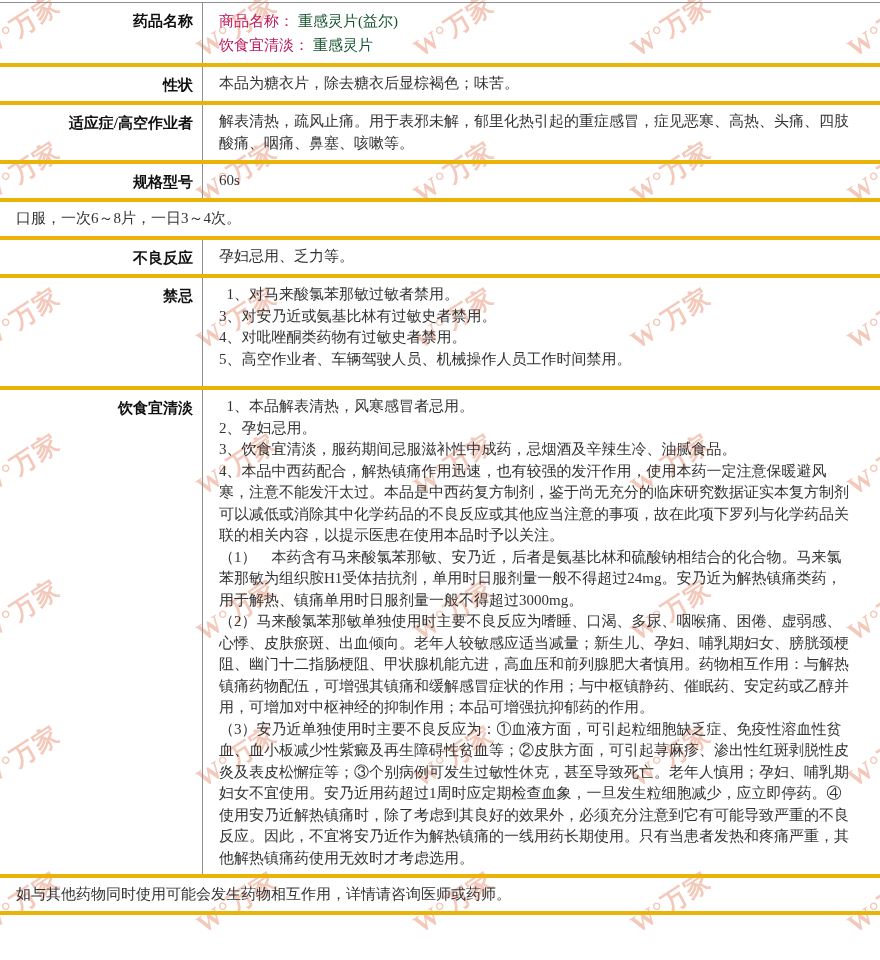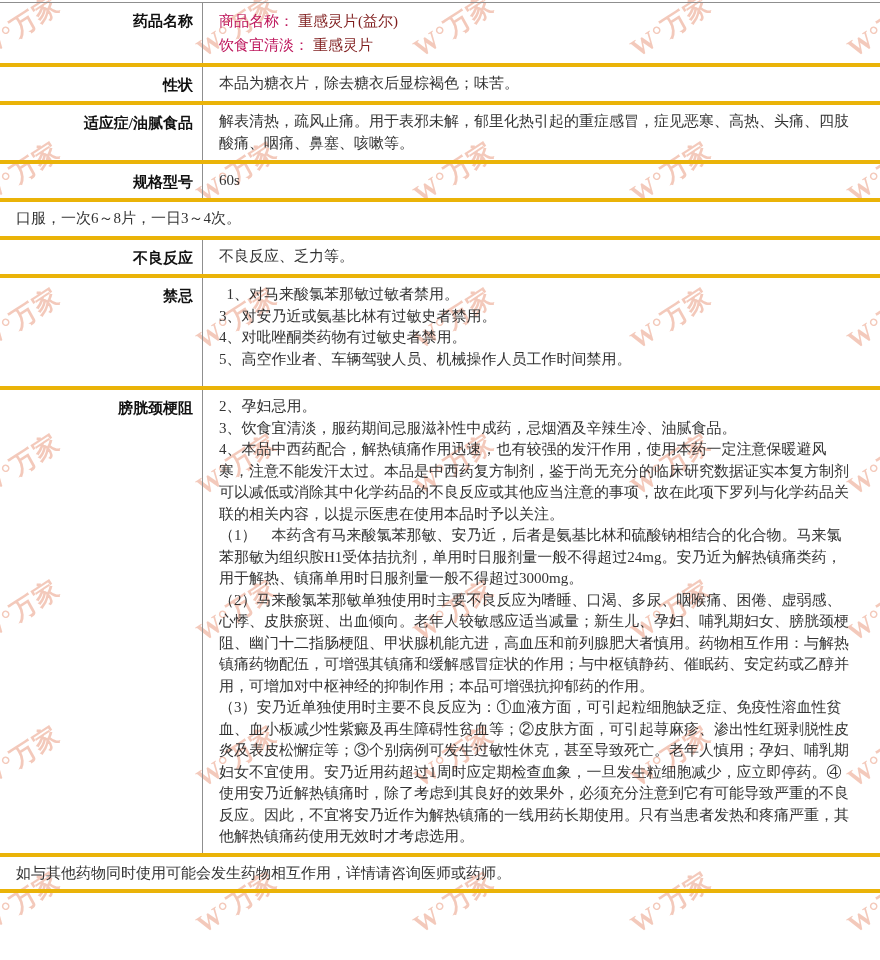--- a/index.html
+++ b/index.html
@@ -23,21 +23,21 @@
     text-align:right;padding:7px 9px 4px 38px;
     font-weight:bold;font-size:15px;line-height:23px;color:#111;
   }
   .content-cell{
     flex:1;box-sizing:border-box;padding:6px 26px 5px 16px;
     font-size:15px;line-height:21.5px;color:#333;
   }
   .content-cell p{margin:0;white-space:pre-wrap;}
   .kv{line-height:24px;}
   .kv .fkey{color:#be185d;margin-right:4px;}
-  .kv .fval{color:#7f1d1d;}
+  .kv .fval{color:#14532d;}
   .mh60{min-height:60px}.mh34{min-height:34px}.mh55{min-height:55px}.mh108{min-height:108px}.mh31{min-height:31px}
 </style>
 </head>
 <body>
 
 <div class="page">
 
   <div class="watermark-layer">
       <span class="wm" style="color: rgb(226, 116, 78); left: -25px; top: 10px;">W°万家</span>
       <span class="wm" style="color: rgb(226, 116, 78); left: 192px; top: 10px;">W°万家</span>
@@ -88,21 +88,21 @@
 
 
     <div class="row mh34">
       <div class="label-cell">性状</div>
       <div class="content-cell">
         <p>本品为糖衣片，除去糖衣后显棕褐色；味苦。</p>
       </div>
     </div>
 
     <div class="row mh55">
-      <div class="label-cell">适应症/油腻食品</div>
+      <div class="label-cell">适应症/高空作业者</div>
       <div class="content-cell">
         <p>解表清热，疏风止痛。用于表邪未解，郁里化热引起的重症感冒，症见恶寒、高热、头痛、四肢酸痛、咽痛、鼻塞、咳嗽等。</p>
       </div>
     </div>
 
     <div class="row mh34">
       <div class="label-cell">规格型号</div>
       <div class="content-cell">
         <p>60s</p>
       </div>
@@ -110,37 +110,38 @@
 
     <div class="row mh34">
       <div class="content-cell">
         <p>口服，一次6～8片，一日3～4次。</p>
       </div>
     </div>
 
     <div class="row mh34">
       <div class="label-cell">不良反应</div>
       <div class="content-cell">
-        <p>不良反应、乏力等。</p>
+        <p>孕妇忌用、乏力等。</p>
       </div>
     </div>
 
     <div class="row mh108">
       <div class="label-cell">禁忌</div>
       <div class="content-cell">
         <p>  1、对马来酸氯苯那敏过敏者禁用。</p>
         <p>3、对安乃近或氨基比林有过敏史者禁用。</p>
         <p>4、对吡唑酮类药物有过敏史者禁用。</p>
         <p>5、高空作业者、车辆驾驶人员、机械操作人员工作时间禁用。</p>
       </div>
     </div>
 
     <div class="row">
-      <div class="label-cell">膀胱颈梗阻</div>
+      <div class="label-cell">饮食宜清淡</div>
       <div class="content-cell">
+        <p>  1、本品解表清热，风寒感冒者忌用。</p>
         <p>2、孕妇忌用。</p>
         <p>3、饮食宜清淡，服药期间忌服滋补性中成药，忌烟酒及辛辣生冷、油腻食品。</p>
         <p>4、本品中西药配合，解热镇痛作用迅速，也有较强的发汗作用，使用本药一定注意保暖避风寒，注意不能发汗太过。本品是中西药复方制剂，鉴于尚无充分的临床研究数据证实本复方制剂可以减低或消除其中化学药品的不良反应或其他应当注意的事项，故在此项下罗列与化学药品关联的相关内容，以提示医患在使用本品时予以关注。</p>
         <p>（1）　本药含有马来酸氯苯那敏、安乃近，后者是氨基比林和硫酸钠相结合的化合物。马来氯苯那敏为组织胺H1受体拮抗剂，单用时日服剂量一般不得超过24mg。安乃近为解热镇痛类药，用于解热、镇痛单用时日服剂量一般不得超过3000mg。</p>
         <p>（2）马来酸氯苯那敏单独使用时主要不良反应为嗜睡、口渴、多尿、咽喉痛、困倦、虚弱感、心悸、皮肤瘀斑、出血倾向。老年人较敏感应适当减量；新生儿、孕妇、哺乳期妇女、膀胱颈梗阻、幽门十二指肠梗阻、甲状腺机能亢进，高血压和前列腺肥大者慎用。药物相互作用：与解热镇痛药物配伍，可增强其镇痛和缓解感冒症状的作用；与中枢镇静药、催眠药、安定药或乙醇并用，可增加对中枢神经的抑制作用；本品可增强抗抑郁药的作用。</p>
         <p>（3）安乃近单独使用时主要不良反应为：①血液方面，可引起粒细胞缺乏症、免疫性溶血性贫血、血小板减少性紫癜及再生障碍性贫血等；②皮肤方面，可引起荨麻疹、渗出性红斑剥脱性皮炎及表皮松懈症等；③个别病例可发生过敏性休克，甚至导致死亡。老年人慎用；孕妇、哺乳期妇女不宜使用。安乃近用药超过1周时应定期检查血象，一旦发生粒细胞减少，应立即停药。④使用安乃近解热镇痛时，除了考虑到其良好的效果外，必须充分注意到它有可能导致严重的不良反应。因此，不宜将安乃近作为解热镇痛的一线用药长期使用。只有当患者发热和疼痛严重，其他解热镇痛药使用无效时才考虑选用。</p>
       </div>
     </div>
 
     <div class="row mh31">

